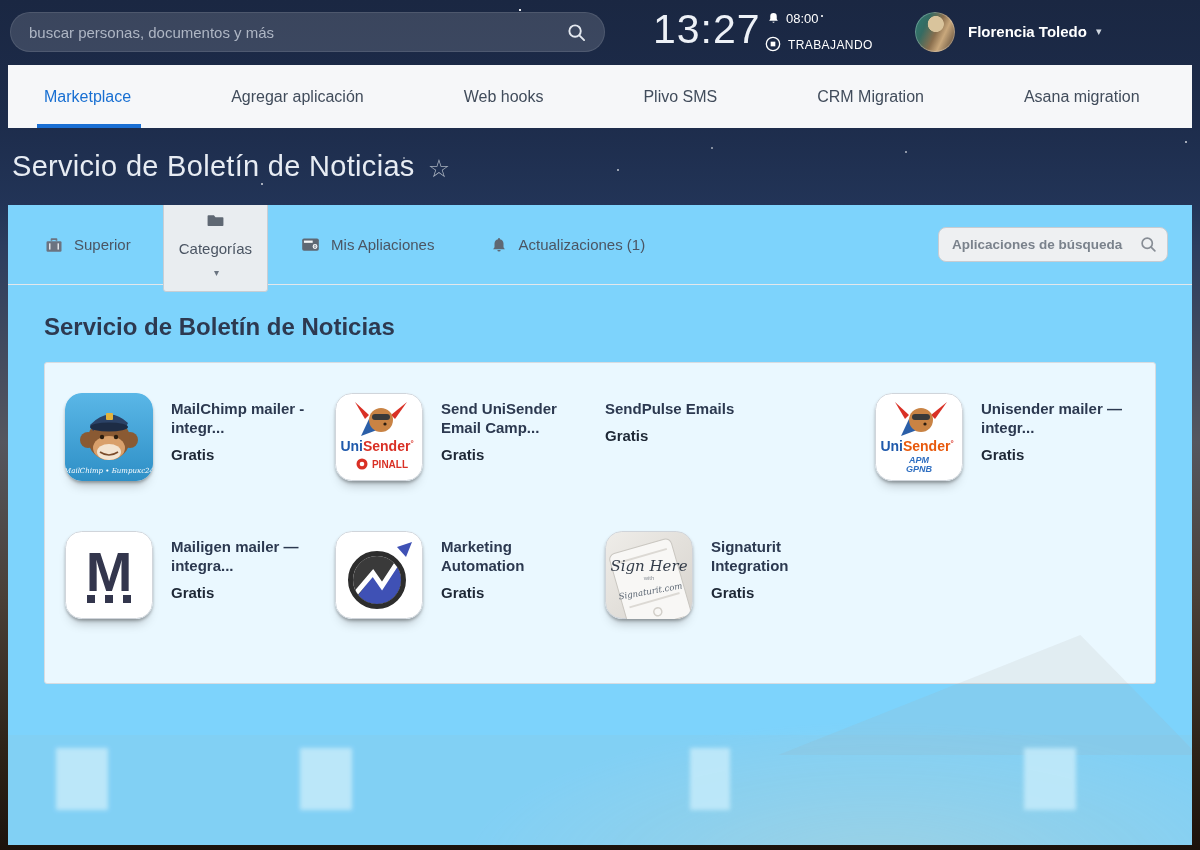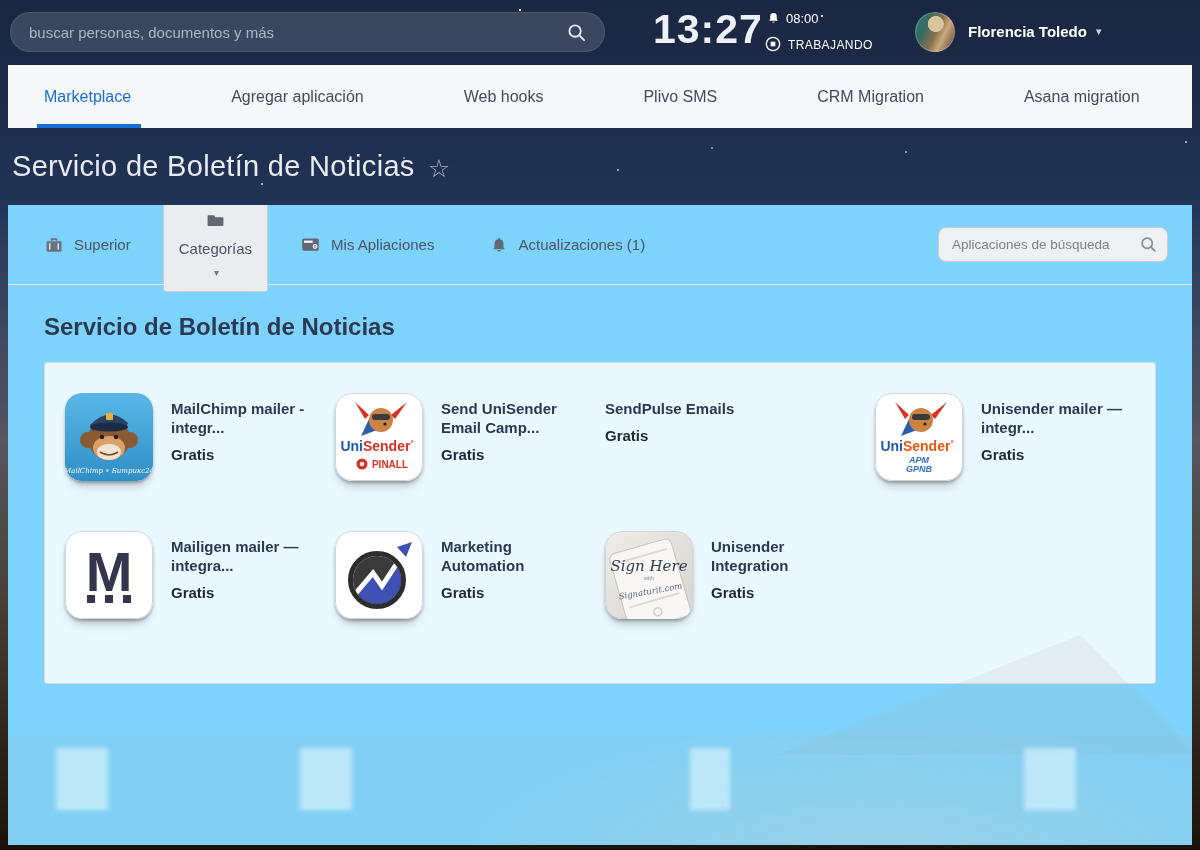--- a/index.html
+++ b/index.html
@@ -25,21 +25,21 @@
   }
 
   
   .topbar { position:absolute; left:0; top:0; width:1200px; height:65px; }
   .search-pill { position:absolute; left:10px; top:12px; width:595px; height:40px;
     border-radius:20px; background:rgba(255,255,255,.14); border:1px solid rgba(255,255,255,.10);
     display:flex; align-items:center; padding:0 18px; }
   .search-pill input { flex:1; background:transparent; border:none; outline:none;
     color:#e8edf4; font-size:15px; font-family:inherit; }
   .search-pill input::placeholder { color:#aeb6c4; }
-  .clock { position:absolute; left:653px; top:6px; font-size:41px; font-weight:700;
+  .clock { position:absolute; left:653px; top:6px; font-size:41px; font-weight:400;
     color:#edf1f7; letter-spacing:1px; }
   .alarm-row { position:absolute; left:767px; top:11px; display:flex; align-items:center; gap:6px;
     color:#fff; font-size:13px; }
   .status-row { position:absolute; left:765px; top:36px; display:flex; align-items:flex-end; gap:7px;
     color:#fff; font-size:12px; letter-spacing:.4px; }
   .avatar { position:absolute; left:915px; top:12px; width:40px; height:40px; border-radius:50%;
     background:
       radial-gradient(circle at 52% 30%, #d9c49c 0 22%, rgba(0,0,0,0) 24%),
       linear-gradient(115deg,#2e7d74 0%,#356b62 28%,#8a6f4e 52%,#c9a87c 68%,#4a3a2c 100%);
     box-shadow:inset 0 0 0 1px rgba(255,255,255,.25); }
@@ -79,21 +79,21 @@
   .house .w1{left:48px;} .house .w2{left:292px;} .house .w3{left:682px; width:40px;} .house .w4{left:1016px;}
 
   .toolbar { position:relative; height:80px; display:flex; align-items:center;
     padding:0 24px 0 36px; border-bottom:1px solid #e4e7eb; }
   .tb-item { display:flex; align-items:center; gap:10px; font-size:15px; color:#4b5563; cursor:pointer; white-space:nowrap; }
   .tb-btn { background:#e9edf0; border:1px solid #c8ced4; border-radius:3px; padding:13px 15px; margin:0 32px 0 32px;flex-direction:column; }
   .tb-btn .caret { font-size:10px; color:#6a7480; margin-left:2px; }
   .tb-gap { margin-left:56px; }
   .app-search { position:relative; margin-left:auto; }
   .app-search input { width:230px; height:35px; background:#eef0f2; border:1px solid #c7ccd2;
-    border-radius:8px; padding:0 38px 0 13px; font-size:13.5px; color:#3c434c; font-family:inherit; outline:none; }
+    border-radius:8px; padding:0 38px 0 13px; font-size:13.5px; color:#3c434c; font-family:inherit; outline:none;font-weight:bold; }
   .app-search input::placeholder { color:#7a828c; }
   .app-search svg { position:absolute; right:11px; top:9px; }
 
   .section-heading { margin:28px 0 0 36px; font-size:24px; font-weight:bold; color:#2d3950; }
 
   .cards-panel { margin:21px 36px 0 36px; background:rgba(253,254,255,.85);
     border:1px solid #d8dce1; border-radius:3px; padding:30px 20px 64px 20px;
     display:grid; grid-template-columns:repeat(4,270px); row-gap:50px; }
   .app-card { display:flex; gap:18px; align-items:flex-start; cursor:pointer; }
   .app-icon { width:88px; height:88px; flex:0 0 88px; border-radius:17px;
@@ -390,19 +390,19 @@
             <line x1="18" y1="24" x2="70" y2="24" stroke="#dcd9d4" stroke-width="2"></line>
             <line x1="18" y1="70" x2="70" y2="70" stroke="#dcd9d4" stroke-width="2"></line>
             <circle cx="44" cy="82" r="4" fill="none" stroke="#d2cfc9" stroke-width="1.5"></circle>
           </g>
           <text x="44" y="40" text-anchor="middle" font-size="15" font-style="italic" fill="#333c49" font-family="DejaVu Serif, serif">Sign Here</text>
           <text x="44" y="49" text-anchor="middle" font-size="6" fill="#8a9098">with</text>
           <text x="46" y="63" text-anchor="middle" font-size="8.5" font-style="italic" fill="#5a6572" font-family="DejaVu Serif, serif" transform="rotate(-10 46 63)">Signaturit.com</text>
         </svg>
       </div>
       <div class="app-meta">
-        <div class="app-title">Unisender Integration</div>
+        <div class="app-title">Signaturit Integration</div>
         <div class="app-price">Gratis</div>
       </div>
     </div>
 
   </div>
 </div>
 
 </body></html>

